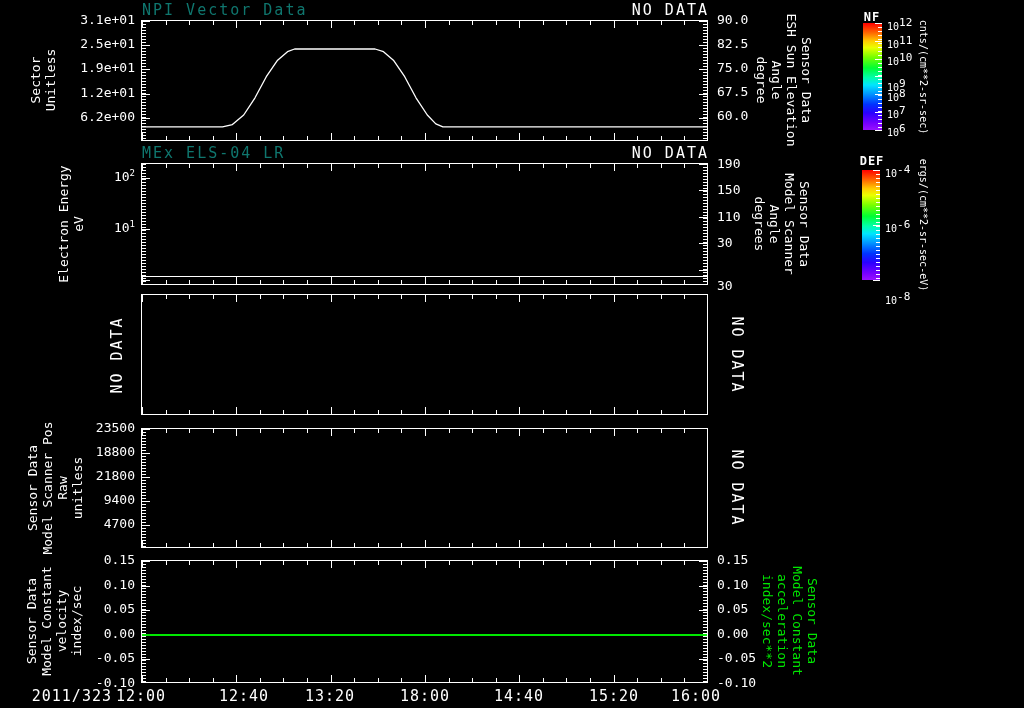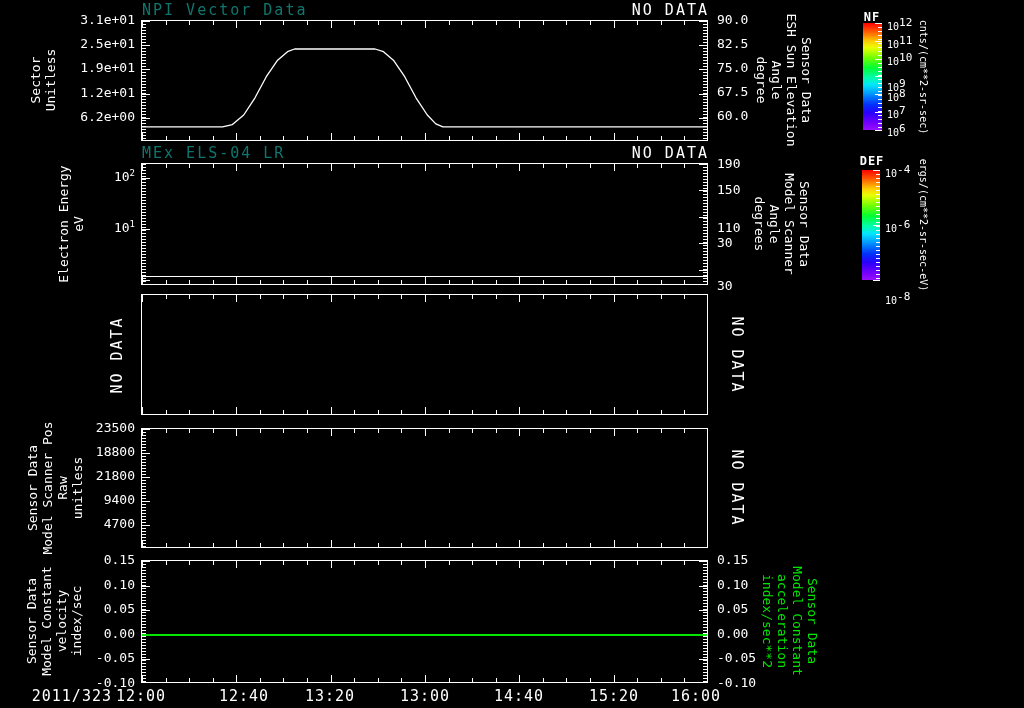--- a/index.html
+++ b/index.html
@@ -94,21 +94,21 @@
     <div class="xtmin bot0"></div>
     <div class="ycomb l0"></div>
     <div class="ymaj l0" style="--p:51px;background-position-y:14px"></div>
     <div class="ycomb r0"></div>
     <div class="ymaj r0" style="--p:26.5px"></div>
     <div class="hline" style="top:112px"></div>
   </div>
 
   <div class="t yr" style="top:156px">190</div>
   <div class="t yr" style="top:182px">150</div>
-  <div class="t yr" style="top:220px">110</div>
+  <div class="t yr" style="top:209px">110</div>
   <div class="t yr" style="top:235px">30</div>
   <div class="t yr" style="top:278px">30</div>
   <div class="rotr" style="left:782px;top:224px">Sensor Data
 Model Scanner
 Angle
 degrees</div>
 
   <div class="rot" style="left:117px;top:355px;font-size:15px;letter-spacing:2px">NO DATA</div>
   <div class="panel" style="top:294px;height:121px">
     <div class="xtmaj top0"></div>
@@ -169,21 +169,21 @@
   <div class="t yr" style="top:675px">-0.10</div>
   <div class="rotr green" style="left:790px;top:621px">Sensor Data
 Model Constant
 acceleration
 index/sec**2</div>
 
   <div class="datelbl">2011/323</div>
   <div class="xt" style="left:109px">12:00</div>
   <div class="xt" style="left:212px">12:40</div>
   <div class="xt" style="left:298px">13:20</div>
-  <div class="xt" style="left:393px">13:00</div>
+  <div class="xt" style="left:393px">18:00</div>
   <div class="xt" style="left:487px">14:40</div>
   <div class="xt" style="left:582px">15:20</div>
   <div class="xt" style="left:664px">16:00</div>
 
   <div class="cbtitle" style="left:858px;top:10px;width:28px">NF</div>
   <div class="cbar" style="left:863px;top:23px;height:107px"></div>
   <div class="cbticks-min" style="left:878px;top:23px;height:107px"></div>
   <div class="cbticks-maj" style="left:875px;top:23px;height:108px;--p:17.83px"></div>
   <div class="cbt" style="left:887px;top:16px"><span>10</span><sup>12</sup></div>
   <div class="cbt" style="left:887px;top:34px"><span>10</span><sup>11</sup></div>

